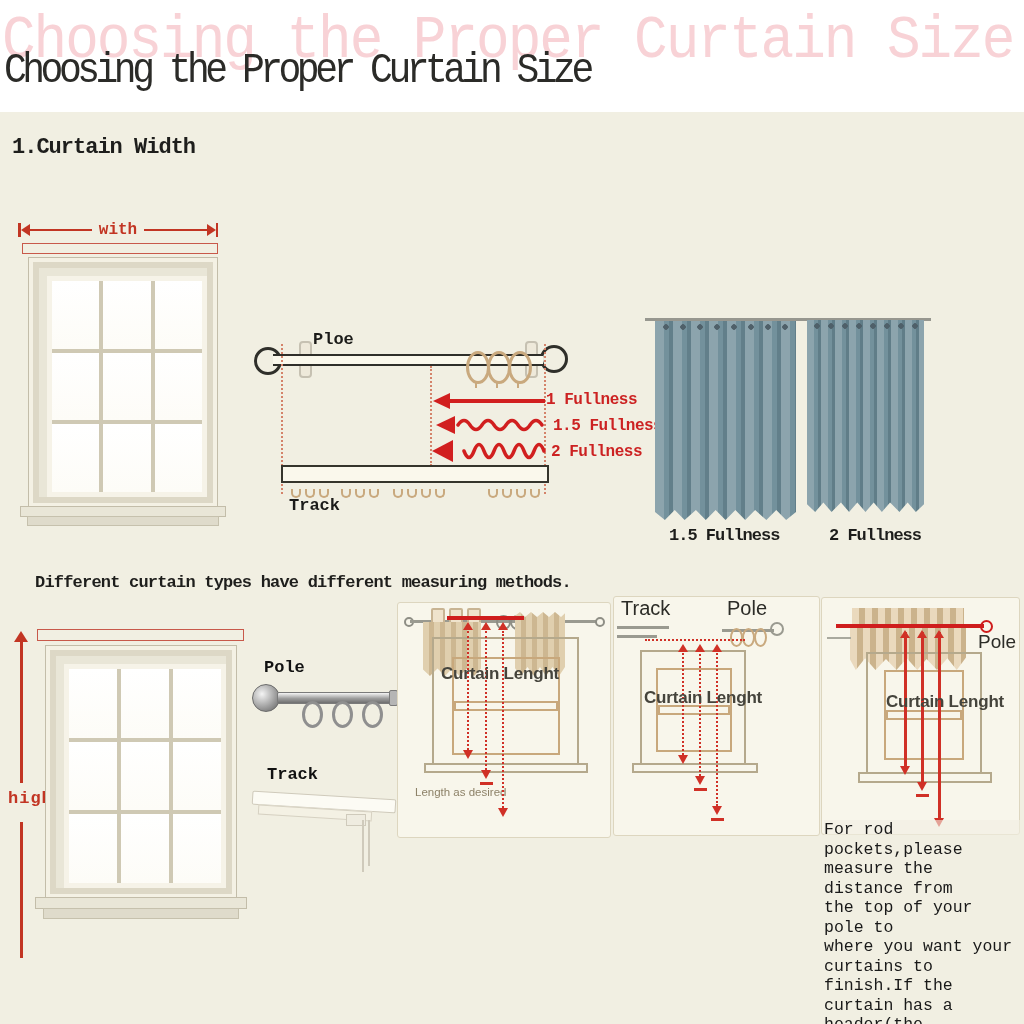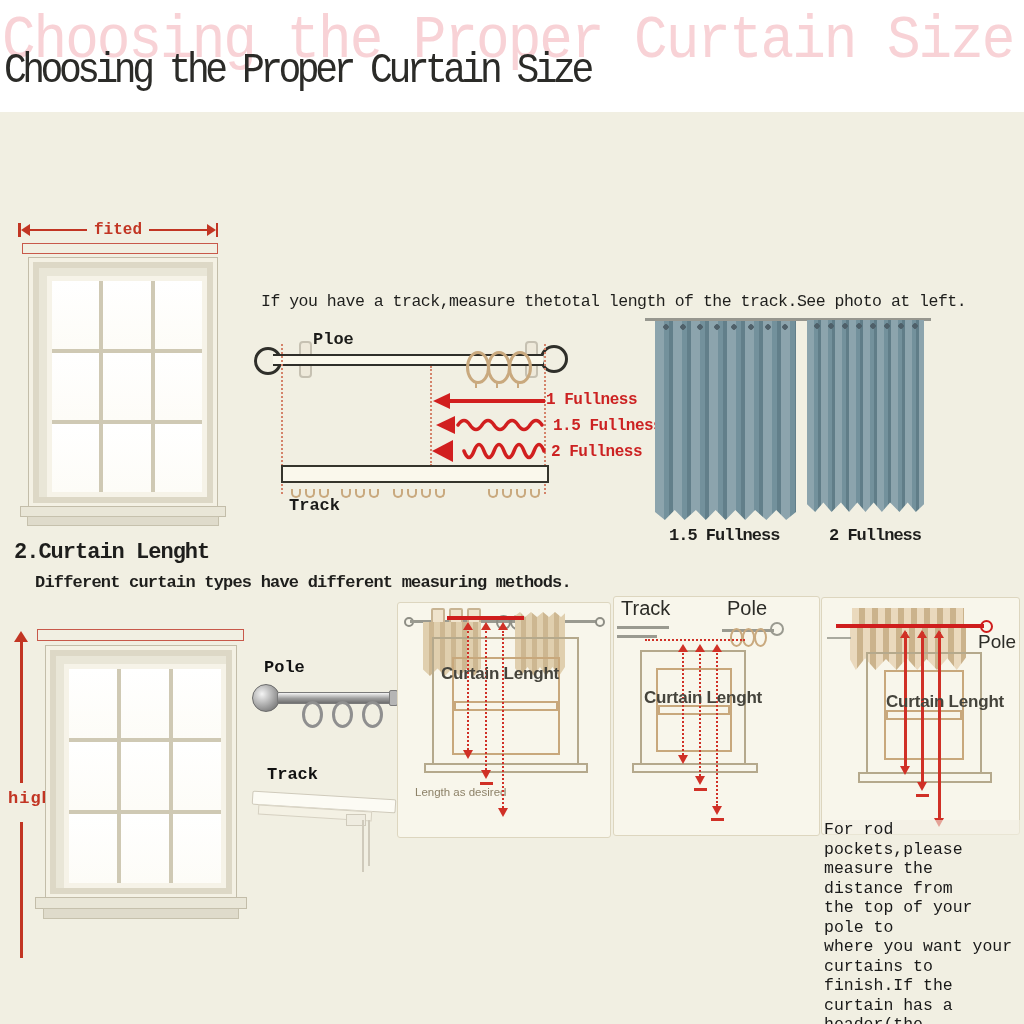--- a/index.html
+++ b/index.html
@@ -40,26 +40,27 @@
 </style>
 </head>
 <body>
 
 <div id="stage">
 
   <div class="abs" style="left:0;top:0;width:1024px;height:112px;background:#ffffff"></div>
   <div class="abs" style="left:2px;top:5px;font-size:56px;letter-spacing:-2px;color:#f8d2d6;white-space:nowrap;transform:scaleY(1.1);transform-origin:top left;z-index:1">Choosing the Proper Curtain Size</div>
   <div class="abs" style="left:4px;top:46px;font-size:38px;letter-spacing:-4.5px;color:#2b2b28;white-space:nowrap;transform:scaleY(1.12);transform-origin:top left;z-index:2">Choosing the Proper Curtain Size</div>
 
+  <div class="abs" style="left:12px;top:135px;font-size:22px;font-weight:bold;letter-spacing:-1px;color:#1e1e1c">1.Curtain Width</div>
 
   <div class="abs" style="left:18px;top:221px;width:200px;height:18px;display:flex;align-items:center">
     <div class="endbar"></div>
     <div class="tri-l"></div>
     <div class="with-line"></div>
-    <span class="redlbl" style="font-size:16px;padding:0 7px">fited</span>
+    <span class="redlbl" style="font-size:16px;padding:0 7px">with</span>
     <div class="with-line"></div>
     <div class="tri-r"></div>
     <div class="endbar"></div>
   </div>
   <div class="abs" style="left:22px;top:243px;width:194px;height:9px;border:1.5px solid #c8594a"></div>
 
   <div class="abs win-frame" style="left:28px;top:257px;width:188px;height:249px"></div>
   <div class="abs win-panes" style="left:47px;top:276px;width:150px;height:211px">
     <div></div>
       <div></div>
@@ -67,21 +68,20 @@
     <div></div>
       <div></div>
       <div></div>
     <div></div>
       <div></div>
       <div></div>
   </div>
   <div class="abs sill" style="left:20px;top:506px;width:204px;height:9px"></div>
   <div class="abs sill2" style="left:27px;top:516px;width:190px;height:8px"></div>
 
-  <div class="abs" style="left:261px;top:292px;font-size:16.5px;letter-spacing:-0.5px;color:#1e1e1c">If you have a track,measure thetotal length of the track.See photo at left.</div>
 
   <div class="abs" style="left:313px;top:330px;font-size:17px;font-weight:bold;color:#1b1b19">Ploe</div>
   <div class="abs" style="left:299px;top:341px;width:9px;height:33px;border:2px solid #c6c1b2;border-radius:4px;background:#eee9da"></div>
   <div class="abs" style="left:525px;top:341px;width:9px;height:33px;border:2px solid #c6c1b2;border-radius:4px;background:#eee9da"></div>
   <div class="abs" style="left:254px;top:347px;width:22px;height:22px;border:3px solid #2f2f2a;border-radius:50%;background:#f1efe2"></div>
   <div class="abs" style="left:540px;top:345px;width:22px;height:22px;border:3px solid #2f2f2a;border-radius:50%;background:#f1efe2"></div>
   <div class="abs" style="left:273px;top:354px;width:270px;height:8px;border-top:2.5px solid #2f2f2a;border-bottom:2.5px solid #2f2f2a;background:#faf8ec"></div>
   <div class="abs ring" style="left:466px;top:351px;width:18px;height:27px"></div>
   <div class="abs ring" style="left:487px;top:351px;width:18px;height:27px"></div>
   <div class="abs ring" style="left:508px;top:351px;width:18px;height:27px"></div>
@@ -126,21 +126,20 @@
   <div class="abs" style="left:658px;top:323px;width:136px;height:9px;background-image:radial-gradient(circle at 8px 4px,#4f6069 2.5px,rgba(0,0,0,0) 3px);background-size:17px 9px;background-repeat:repeat-x"></div>
   <div class="abs cap" style="left:669px;top:526px">1.5 Fullness</div>
 
   <div class="abs" style="left:799px;top:318px;width:132px;height:2.5px;background:#97978f"></div>
   <div class="abs" style="left:807px;top:320px;width:117px;height:192px;
               background:repeating-linear-gradient(90deg,#8ca4ad 0 7px,#73919c 7px 11px,#607d88 11px 14px);
               clip-path:polygon(0 0,100% 0,100% 96%,93% 100%,86% 95%,79% 100%,71% 95%,64% 100%,57% 95%,50% 100%,43% 95%,36% 100%,29% 95%,21% 100%,14% 95%,7% 100%,0 96%)"></div>
   <div class="abs" style="left:810px;top:322px;width:112px;height:9px;background-image:radial-gradient(circle at 7px 4px,#4f6069 2.5px,rgba(0,0,0,0) 3px);background-size:14px 9px;background-repeat:repeat-x"></div>
   <div class="abs cap" style="left:829px;top:526px">2 Fullness</div>
 
-  <div class="abs" style="left:14px;top:540px;font-size:22px;font-weight:bold;letter-spacing:-1px;color:#1e1e1c">2.Curtain Lenght</div>
   <div class="abs" style="left:35px;top:573px;font-size:17px;font-weight:bold;letter-spacing:-0.8px;color:#1e1e1c">Different curtain types have different measuring methods.</div>
 
   <div class="abs" style="left:37px;top:629px;width:205px;height:10px;border:1.5px solid #c8594a"></div>
   <div class="abs" style="left:14px;top:631px;width:0;height:0;border-left:7px solid transparent;border-right:7px solid transparent;border-bottom:11px solid #c23523"></div>
   <div class="abs" style="left:20px;top:641px;width:3px;height:142px;background:#c23523"></div>
   <div class="abs redlbl" style="left:8px;top:789px;font-size:17px;letter-spacing:1px">high</div>
   <div class="abs" style="left:20px;top:822px;width:3px;height:136px;background:#c23523"></div>
 
   <div class="abs win-frame" style="left:45px;top:645px;width:190px;height:252px"></div>
   <div class="abs win-panes" style="left:64px;top:664px;width:152px;height:214px">

